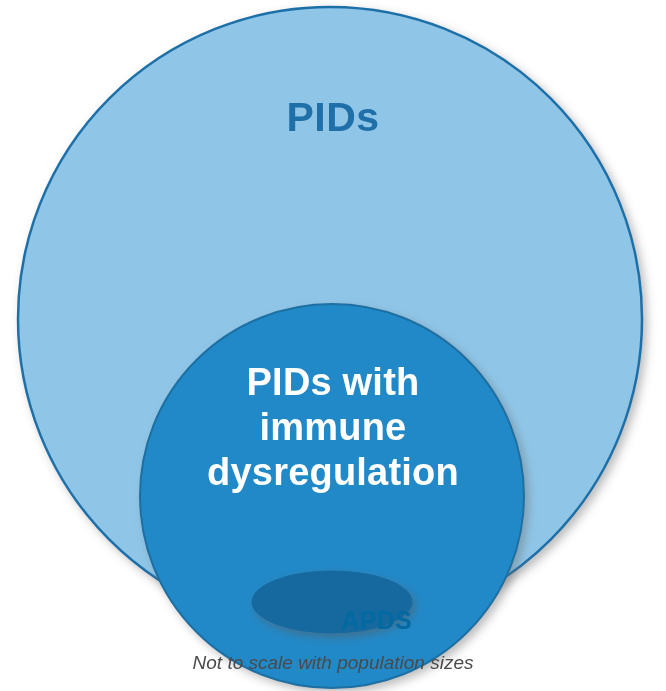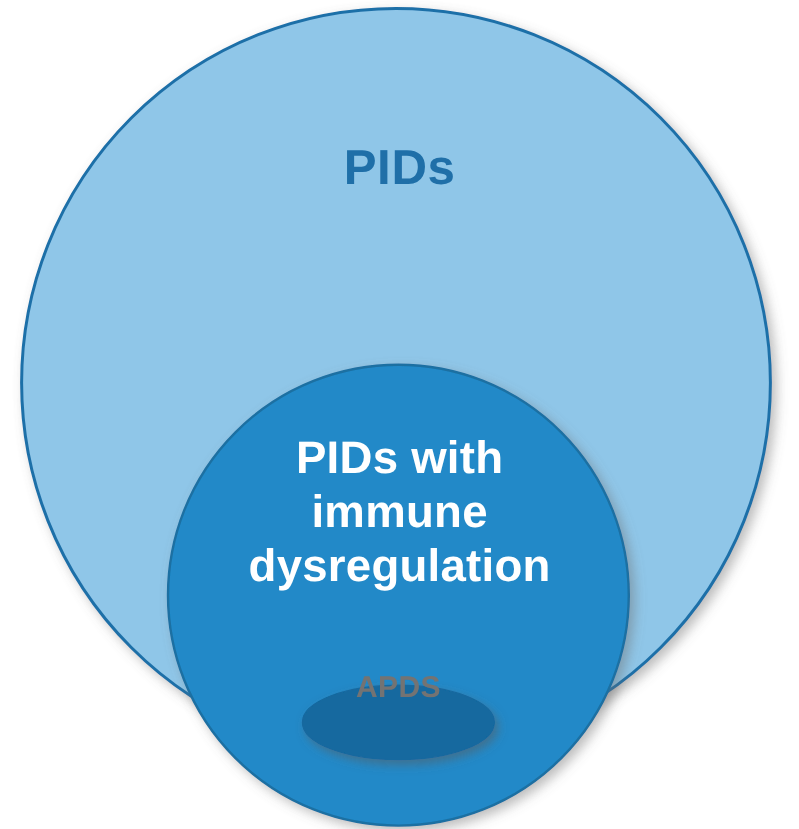--- a/index.html
+++ b/index.html
@@ -42,39 +42,39 @@
     white-space: pre-line;
   }
   #outer-label {
     left: 163px;
     top: 93px;
     width: 340px;
     font-size: 41px;
     font-weight: bold;
     color: #1F6FA8;
     letter-spacing: 0.5px;
-    margin-top: 22px;
   }
   #middle-label {
     left: 152px;
     top: 360px;
     width: 362px;
     font-size: 38px;
     font-weight: bold;
     color: #FFFFFF;
     letter-spacing: 0.2px;
   }
   #apds-label {
     left: 252px;
-    top: 559px;
+    top: 606px;
     width: 160px;
     font-size: 25px;
     font-weight: bold;
-    color: #737373;
+    color: #0369a1;
     letter-spacing: 0.3px;
+    text-align: right;
   }
   #caption {
     position: absolute;
     left: 0;
     top: 652px;
     width: 666px;
     text-align: center;
     font-size: 19px;
     font-style: italic;
     color: #4A4A4A;
@@ -106,14 +106,15 @@
   <div class="label-layer">
     <div class="lbl" id="outer-label">PIDs</div>
 
     <div class="lbl" id="middle-label">PIDs with
 immune
 dysregulation</div>
 
     <div class="lbl" id="apds-label">APDS</div>
   </div>
 
+  <div id="caption">Not to scale with population sizes</div>
 
 </div>
 
 </body></html>

